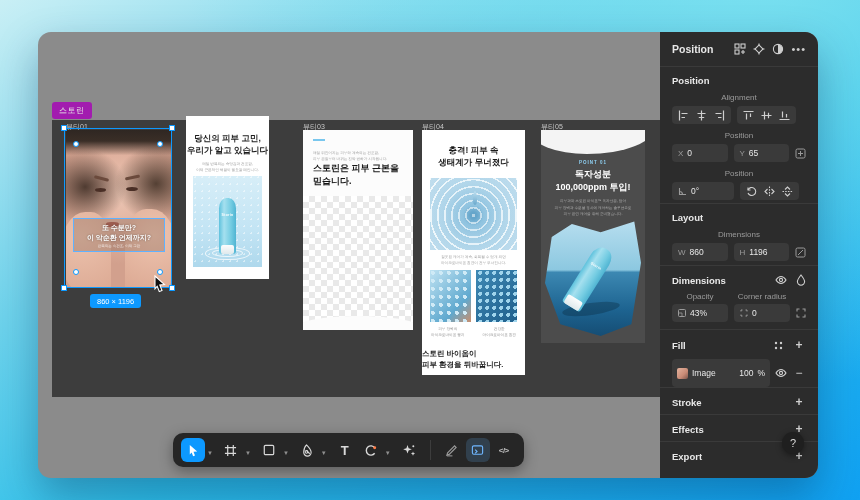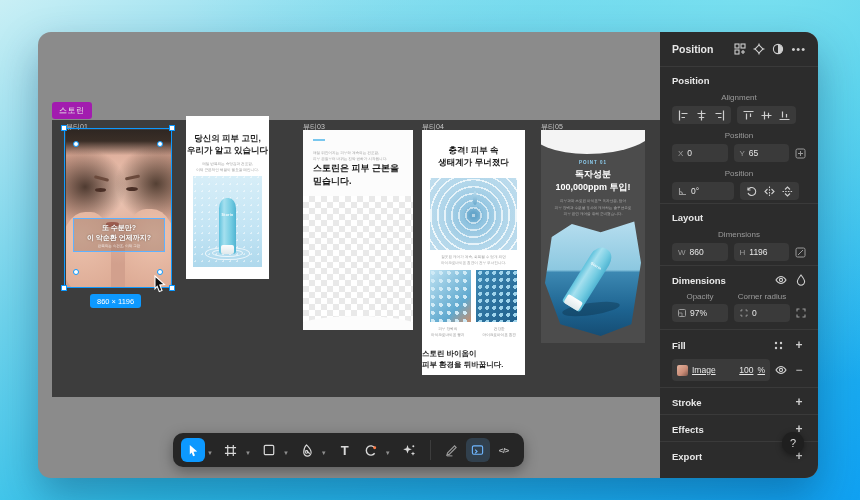--- a/index.html
+++ b/index.html
@@ -110,21 +110,21 @@
   .row { display:flex; gap:6px; align-items:center; }
   .fld { height:18px; background:#3a3a3a; border-radius:4px; display:flex; align-items:center; padding:0 6px; font-size:8.5px; gap:4px; }
   .fld .pfx { color:#9b9b9b; font-size:8px; }
   .fld.w64 { width:62px; }
   .btn-group { height:18px; background:#3a3a3a; border-radius:4px; display:flex; align-items:center; padding:0 3px; gap:1px; }
   .btn-group .tb { width:17px; height:14px; display:flex; align-items:center; justify-content:center; border-radius:3px; }
   .plus { font-size:12px; color:#cfcfcf; width:14px; text-align:center; }
   .minus { font-size:12px; color:#cfcfcf; width:14px; text-align:center; }
   .dots3 { font-size:11px; color:#cfcfcf; letter-spacing:1px; }
   .fill-row { display:flex; align-items:center; gap:5px; margin-top:7px; }
-  .fill-chip { flex:1; height:22px; background:#3a3a3a; border-radius:4px; display:flex; align-items:center; padding:0 5px; gap:4px; font-size:8.5px;text-decoration:underline; }
+  .fill-chip { flex:1; height:28px; background:#3a3a3a; border-radius:4px; display:flex; align-items:center; padding:0 5px; gap:4px; font-size:8.5px; }
   .fill-thumb { width:11px; height:11px; border-radius:2px; background:linear-gradient(135deg,#e4b39e 0%, #c98b76 60%, #7c554a 100%); }
   .help-fab { position:absolute; right:14px; bottom:24px; width:22px; height:22px; border-radius:50%; background:#1f1f1f; color:#dcdcdc; display:flex; align-items:center; justify-content:center; font-size:11px; box-shadow:0 2px 6px rgba(0,0,0,.4); }
   
   .toolbar { position:absolute; left:135px; top:401px; height:34px; background:#262626; border-radius:10px;
     display:flex; align-items:center; padding:0 8px; gap:2px; box-shadow:0 4px 14px rgba(0,0,0,.35); }
   .tool { width:24px; height:24px; display:flex; align-items:center; justify-content:center; border-radius:6px; color:#d9d9d9; }
   .tool.active { background:#0d99ff; color:#fff; }
   .chev { font-size:6px; color:#8f8f8f; margin:6px 4px 0 0; }
   .tool-T { font-size:13px; font-weight:bold; color:#d9d9d9; }
   .tb-div { width:1px; height:20px; background:#3d3d3d; margin:0 7px; }
@@ -485,21 +485,21 @@
       <div class="row" style="margin-top:6px">
         <div style="width:62px">
             <div class="lab" style="margin:0 0 3px">Opacity</div>
           <div class="fld">
             <span class="pfx">
                 <svg width="8" height="8" viewBox="0 0 8 8">
                   <rect x="0.5" y="0.5" width="7" height="7" rx="1" fill="none" stroke="#9b9b9b"></rect>
                   <path d="M0.5 4 H4 V7.5" fill="none" stroke="#9b9b9b" stroke-width=".8"></path>
                 </svg>
               </span>
-            <span>97%</span>
+            <span>43%</span>
           </div>
         </div>
         <div style="width:62px">
             <div class="lab" style="margin:0 0 3px; white-space:nowrap">Corner radius</div>
           <div class="fld">
             <span class="pfx">
                 <svg width="8" height="8" viewBox="0 0 8 8" fill="none" stroke="#9b9b9b" stroke-width="1">
                   <path d="M1 2.5 V1 H2.5 M5.5 1 H7 V2.5 M7 5.5 V7 H5.5 M2.5 7 H1 V5.5"></path>
                 </svg>
               </span>

